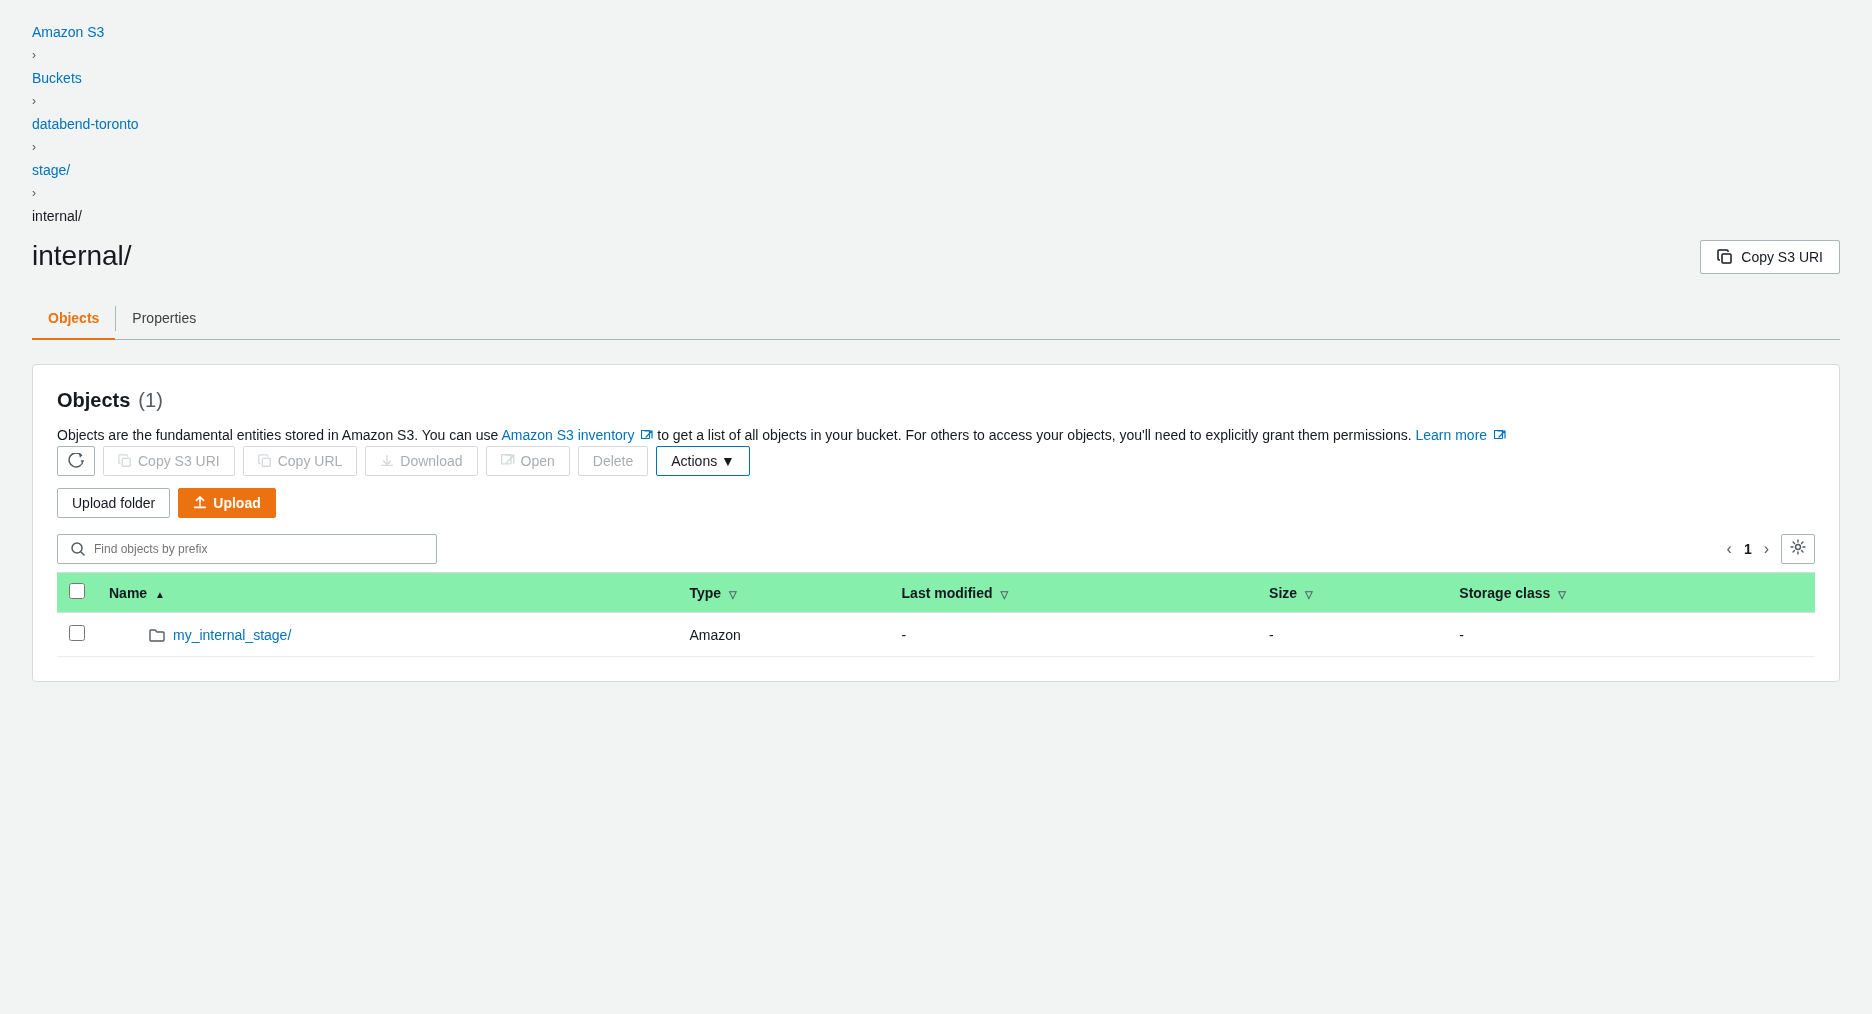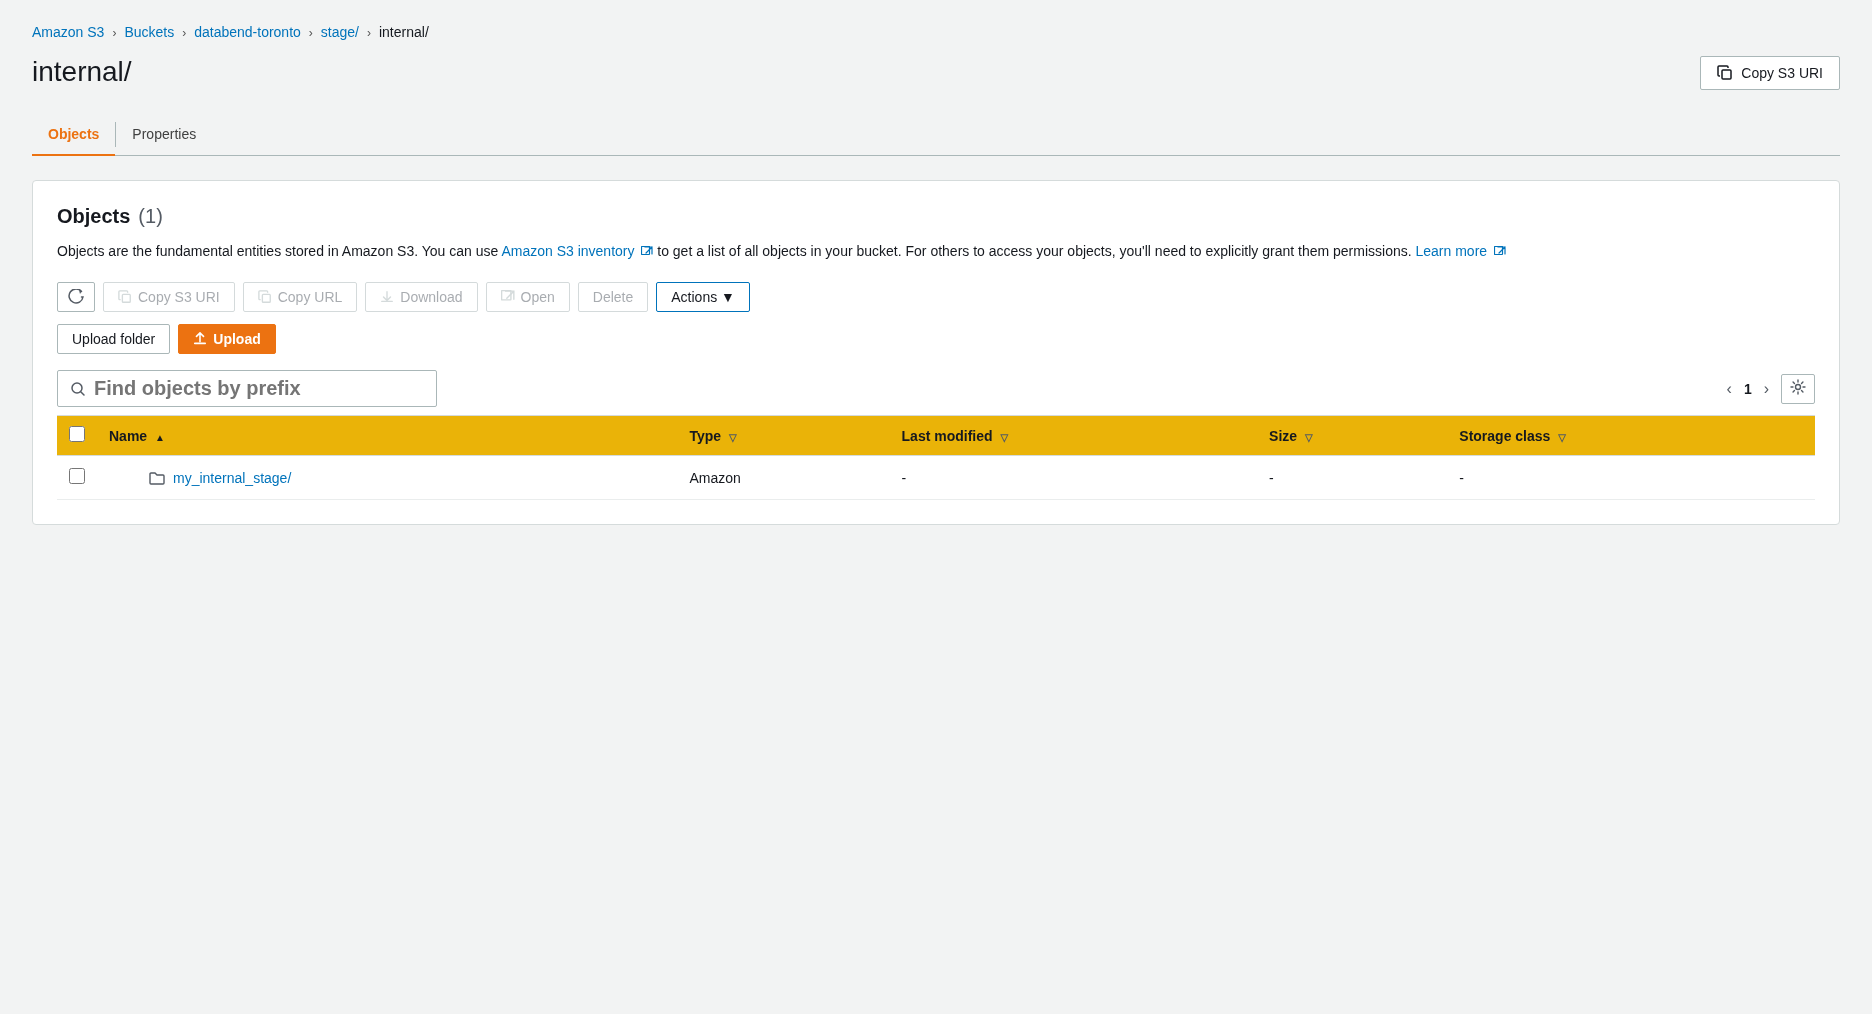--- a/index.html
+++ b/index.html
@@ -11,24 +11,25 @@
       min-height: 1014px;
     }
 
     .page-wrapper {
       padding: 24px 32px;
     }
 
     
     .breadcrumb {
       display: flex;
-      align-items: flex-end;
+      align-items: flex-start;
       gap: 8px;
       margin-bottom: 16px;
       font-size: 14px;
+      flex-direction: column;
     }
     .breadcrumb a {
       color: #0073bb;
       text-decoration: none;
     }
     .breadcrumb-sep {
       color: #555;
       font-size: 12px;
     }
     .breadcrumb-current {
@@ -110,21 +111,20 @@
     .objects-count {
       font-size: 20px;
       font-weight: 400;
       color: #545b64;
     }
 
     .objects-desc {
       font-size: 14px;
       color: #16191f;
       line-height: 1.6;
-      margin-bottom: 20px;
     }
     .objects-desc a {
       color: #0073bb;
       text-decoration: none;
     }
 
     
     .toolbar {
       display: flex;
       align-items: center;
@@ -185,25 +185,24 @@
       border: 1px solid #aab7b8;
       border-radius: 2px;
       background: #fff;
       padding: 6px 12px;
       gap: 8px;
       width: 380px;
     }
     .search-box input {
       border: none;
       outline: none;
-      font-size: 20px;
+      font-size: 12px;
       color: #3b82f6;
       width: 100%;
       background: transparent;
-      font-weight: bold;
     }
     .search-icon-svg {
       color: #545b64;
       flex-shrink: 0;
     }
 
     
     .pagination-row {
       display: flex;
       align-items: center;
@@ -246,21 +245,21 @@
       margin-top: 8px;
     }
     .objects-table th {
       text-align: left;
       font-size: 14px;
       font-weight: 700;
       color: #16191f;
       padding: 10px 12px;
       border-top: 1px solid #d5dbdb;
       border-bottom: 1px solid #d5dbdb;
-      background: #eab308;
+      background: #86efac;
       white-space: nowrap;
     }
     .objects-table td {
       padding: 12px 12px;
       border-bottom: 1px solid #eaeded;
       font-size: 14px;
       color: #16191f;
       vertical-align: middle;
     }
     .objects-table .col-checkbox { width: 36px; }

